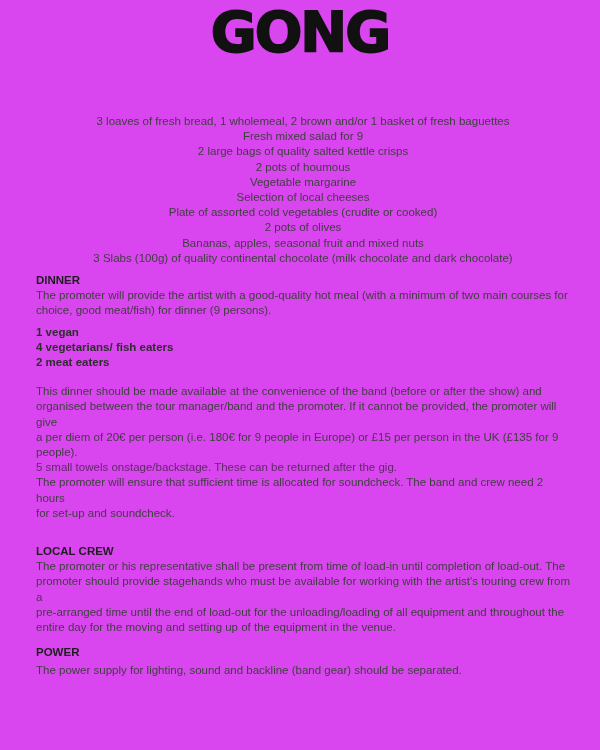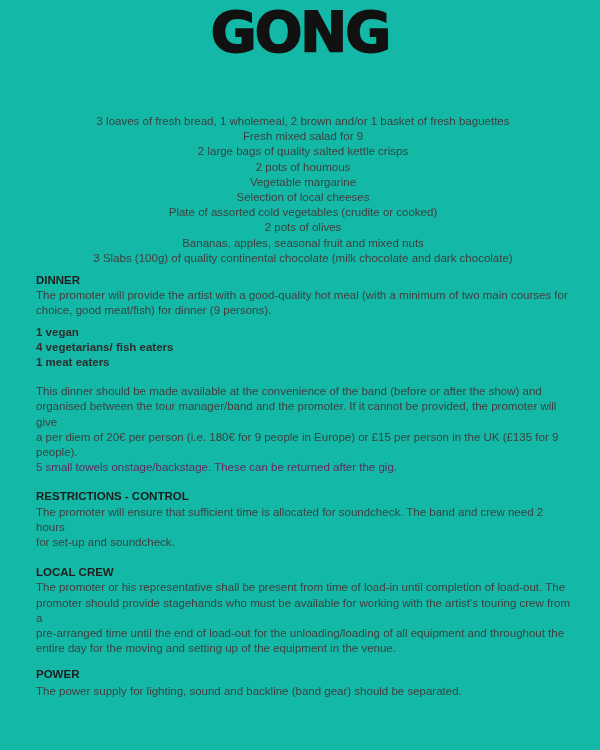--- a/index.html
+++ b/index.html
@@ -1,20 +1,20 @@
 <!DOCTYPE html>
 <html><head>
 <meta charset="utf-8">
 <style>
   html, body { margin: 0; padding: 0; background: #ffffff; }
   .page {
     position: relative;
     width: 600px;
     height: 750px;
-    background: #14b8a6;
+    background: #d946ef;
     overflow: hidden;
     font-family: "Liberation Sans", sans-serif;
   }
   .logo {
     margin-top: 2px;
     height: 60px;
     line-height: 60px;
     text-align: center;
     font-family: "DejaVu Sans", sans-serif;
     font-weight: bold;
@@ -63,35 +63,34 @@
       <div class="plainline">3 Slabs (100g) of quality continental chocolate (milk chocolate and dark chocolate)</div>
     </div>
 
     <div class="heading" style="margin-top:7px">DINNER</div>
     <p class="para">The promoter will provide the artist with a good-quality hot meal (with a minimum of two main courses for
 choice, good meat/fish) for dinner (9 persons).</p>
 
     <div style="margin-top:6px">
       <div class="boldline">1 vegan</div>
       <div class="boldline">4 vegetarians/ fish eaters</div>
-      <div class="boldline">1 meat eaters</div>
+      <div class="boldline">2 meat eaters</div>
     </div>
 
     <p class="para" style="margin-top:14px">This dinner should be made available at the convenience of the band (before or after the show) and
 organised between the tour manager/band and the promoter. If it cannot be provided, the promoter will give
 a per diem of 20€ per person (i.e. 180€ for 9 people in Europe) or £15 per person in the UK (£135 for 9
 people).</p>
 
     <p class="para purple">5 small towels onstage/backstage. These can be returned after the gig.</p>
 
-    <div class="heading" style="margin-top:14px">RESTRICTIONS - CONTROL</div>
     <p class="para">The promoter will ensure that sufficient time is allocated for soundcheck. The band and crew need 2 hours
 for set-up and soundcheck.</p>
 
-    <div class="heading" style="margin-top:15px">LOCAL CREW</div>
+    <div class="heading" style="margin-top:23px">LOCAL CREW</div>
     <p class="para">The promoter or his representative shall be present from time of load-in until completion of load-out. The
 promoter should provide stagehands who must be available for working with the artist's touring crew from a
 pre-arranged time until the end of load-out for the unloading/loading of all equipment and throughout the
 entire day for the moving and setting up of the equipment in the venue.</p>
 
     <div class="heading" style="margin-top:10px">POWER</div>
     <p class="para" style="margin-top:2px">The power supply for lighting, sound and backline (band gear) should be separated.</p>
 
   </div>
 </div>

